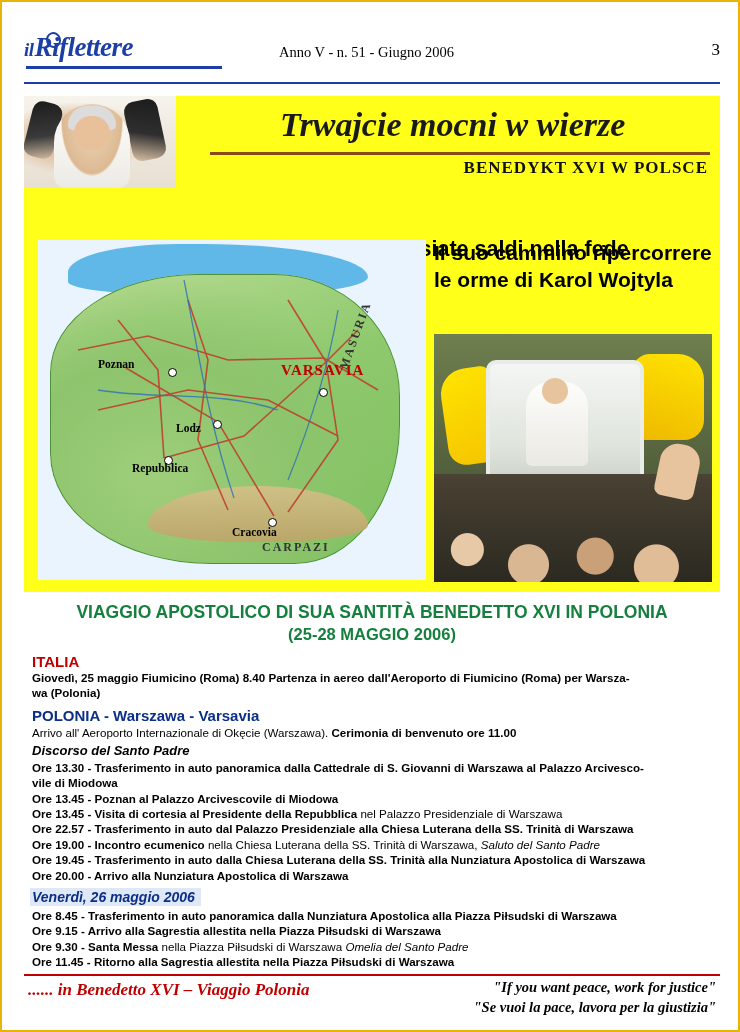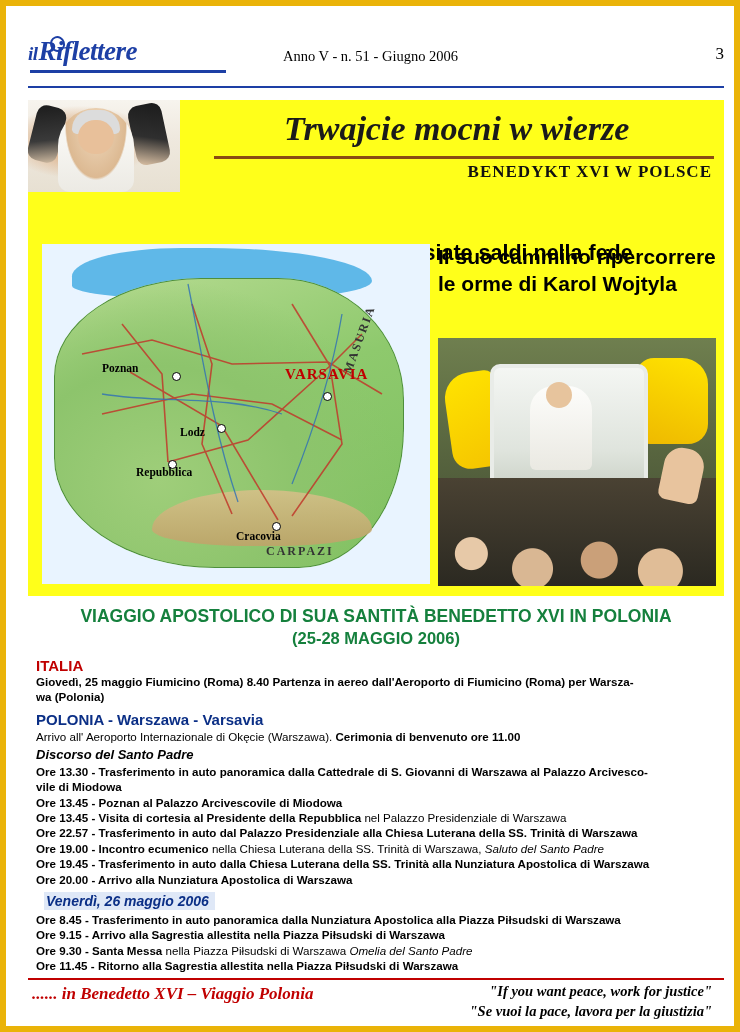--- a/index.html
+++ b/index.html
@@ -6,21 +6,21 @@
   body {
     width:740px; height:1032px;
     background:#ffffff;
     font-family:"Liberation Sans", sans-serif;
     color:#000;
     position:relative;
     overflow:hidden;
   }
   .page {
     position:absolute; left:0; top:0; width:740px; height:1032px;
-    border:6px solid #eab308;
+    border:2px solid #eab308;
     box-sizing:border-box;
     background:#fff;
   }
 
   
   .header {
     position:absolute; left:22px; top:26px; width:696px; height:50px;
   }
   .masthead {
     position:absolute; left:0; top:4px;
@@ -269,21 +269,21 @@
     margin:2px 0 2px 8px;
     font-weight:bold; font-style:italic; font-size:13px; color:#000;
   }
   .day-venerdi {
     margin:5px 0 2px 6px;
     display:inline-block;
     font-weight:bold; font-style:italic; font-size:14px; color:#0b2f86;
     background:#dfe8f7;
     padding:1px 6px 1px 2px;
   }
-  .day-wrap { margin-left:10px;text-decoration:underline; }
+  .day-wrap { margin-left:0;text-decoration:underline; }
 
   
   .footer-rule {
     position:absolute; left:22px; top:972px; width:696px; height:1.5px;
     background:#c00000;
   }
   .footer-left {
     position:absolute; left:26px; top:978px;
     font-family:"Liberation Serif", serif;
     font-style:italic; font-weight:bold; font-size:17px; color:#c00000;

